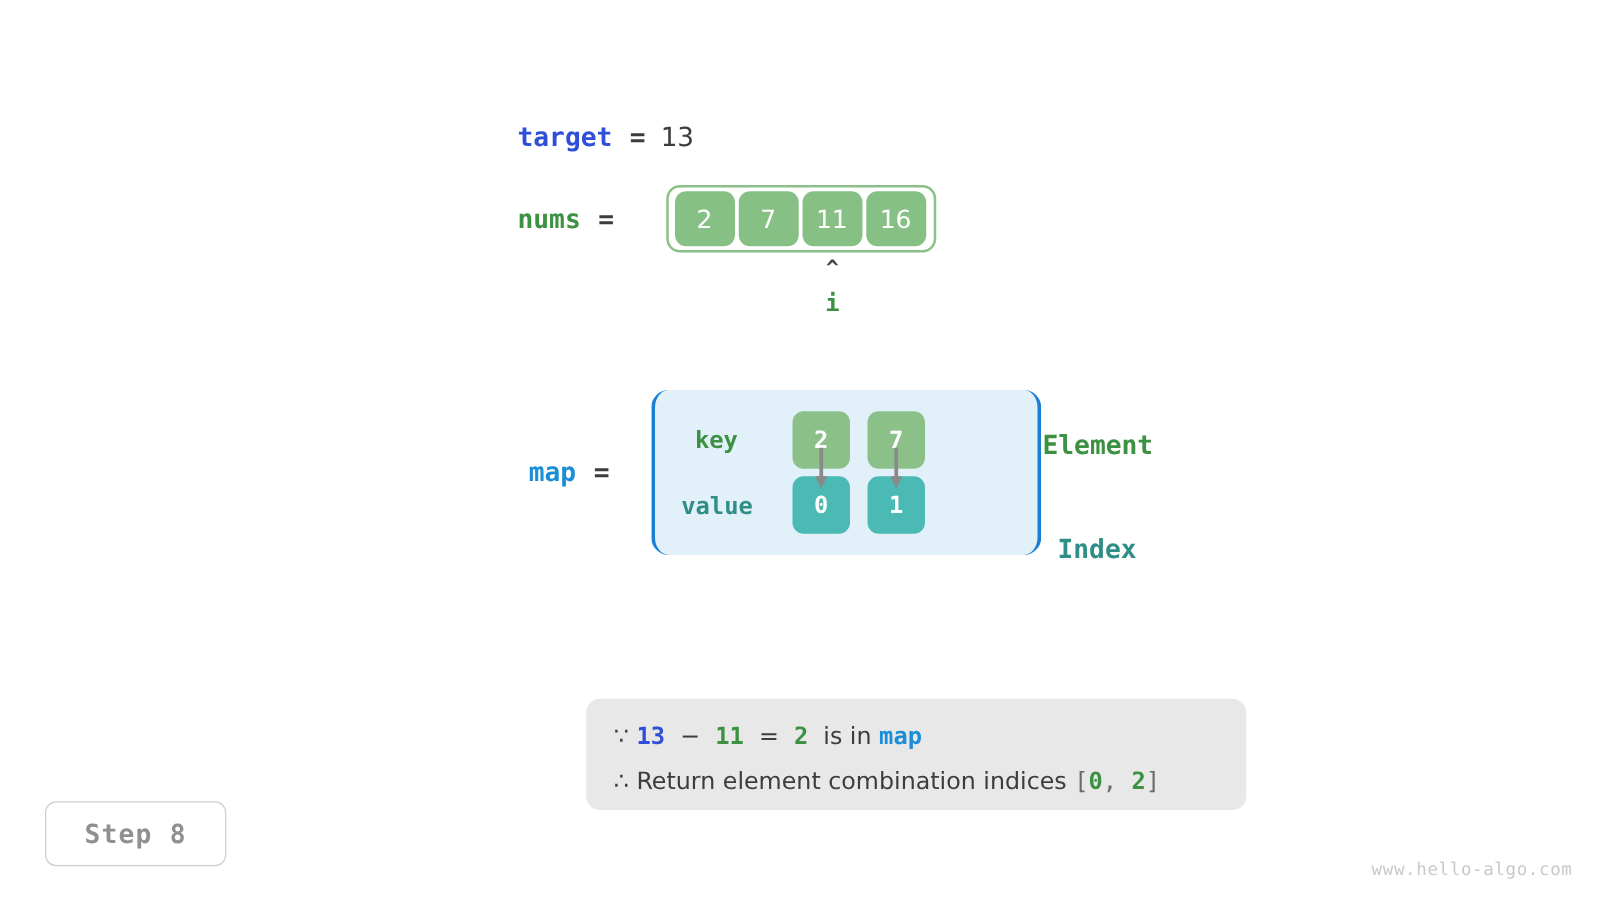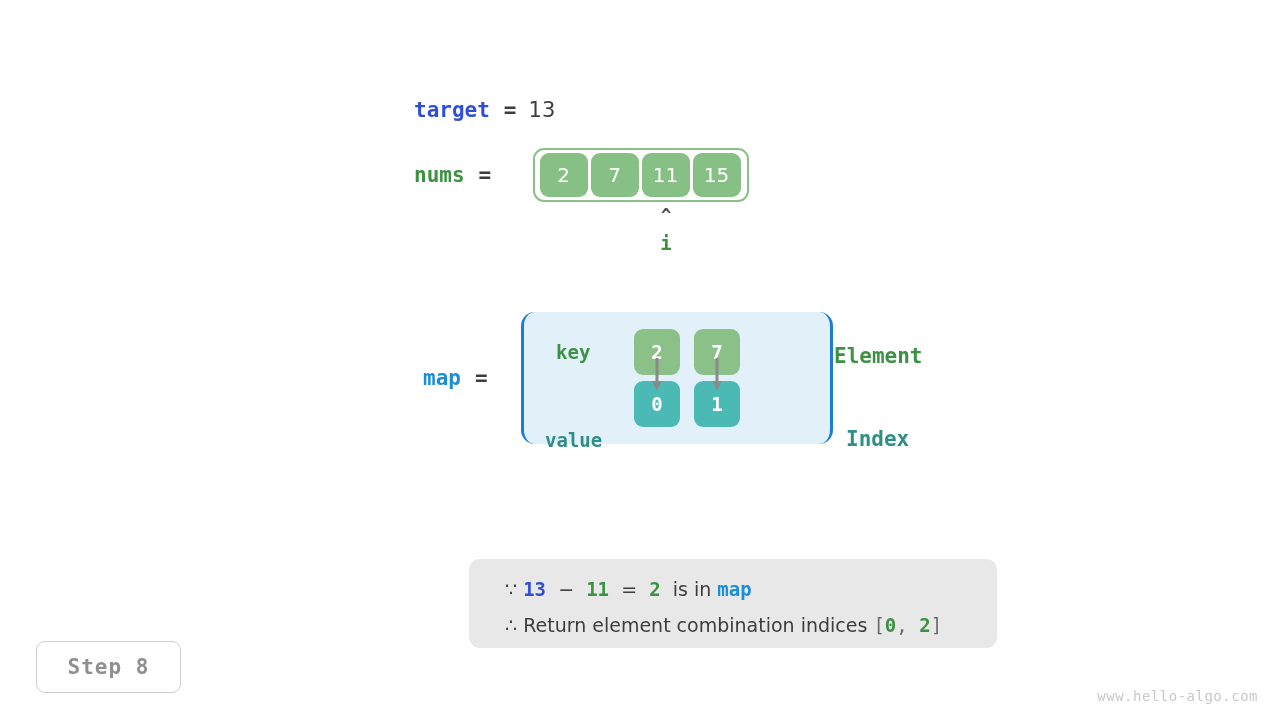--- a/index.html
+++ b/index.html
@@ -148,21 +148,21 @@
     border-radius: 14px;
     box-sizing: border-box;
   }
   .map-label {
     position: absolute;
     font-family: "DejaVu Sans Mono", monospace;
     font-weight: bold;
     font-size: 19px;
   }
   #map-key-label   { left: 556px; top: 341px; color: #3c9142; }
-  #map-value-label { left: 545px; top: 394px; color: #2f8f87; margin-top: 35px; }
+  #map-value-label { left: 545px; top: 394px; color: #2f8f87; }
 
   .map-cell {
     position: absolute;
     width: 46px;
     height: 46px;
     border-radius: 9px;
     display: flex;
     align-items: center;
     justify-content: center;
     color: #ffffff;
@@ -207,21 +207,21 @@
 
   #explain-box {
     position: absolute;
     left: 469px;
     top: 559px;
     width: 528px;
     height: 89px;
     background: #e8e8e8;
     border-radius: 11px;
     box-sizing: border-box;
-    padding: 12px 22px 0 36px;
+    padding: 12px 22px 0 22px;
   }
   .explain-row {
     font-family: "DejaVu Sans", sans-serif;
     font-size: 19px;
     color: #3d3d3d;
     white-space: pre;
     line-height: 36px;
   }
   .explain-row .sym  { font-family: "DejaVu Sans", sans-serif; color: #3d3d3d; }
   .explain-row .m    { font-family: "DejaVu Sans Mono", monospace; font-weight: bold; }
@@ -273,21 +273,21 @@
 
   <div id="nums-row">
     <span class="mono var-green">nums</span>
     <span class="eq">=</span>
   </div>
 
   <div id="array-outline">
     <div class="arr-cell">2</div>
     <div class="arr-cell">7</div>
     <div class="arr-cell">11</div>
-    <div class="arr-cell">15</div>
+    <div class="arr-cell">16</div>
   </div>
 
   <div id="pointer-i">
     <span class="caret">^</span>
     <span class="label">i</span>
   </div>
 
   <div id="map-row">
     <span class="mono var-cyan">map</span>
     <span class="eq">=</span>

